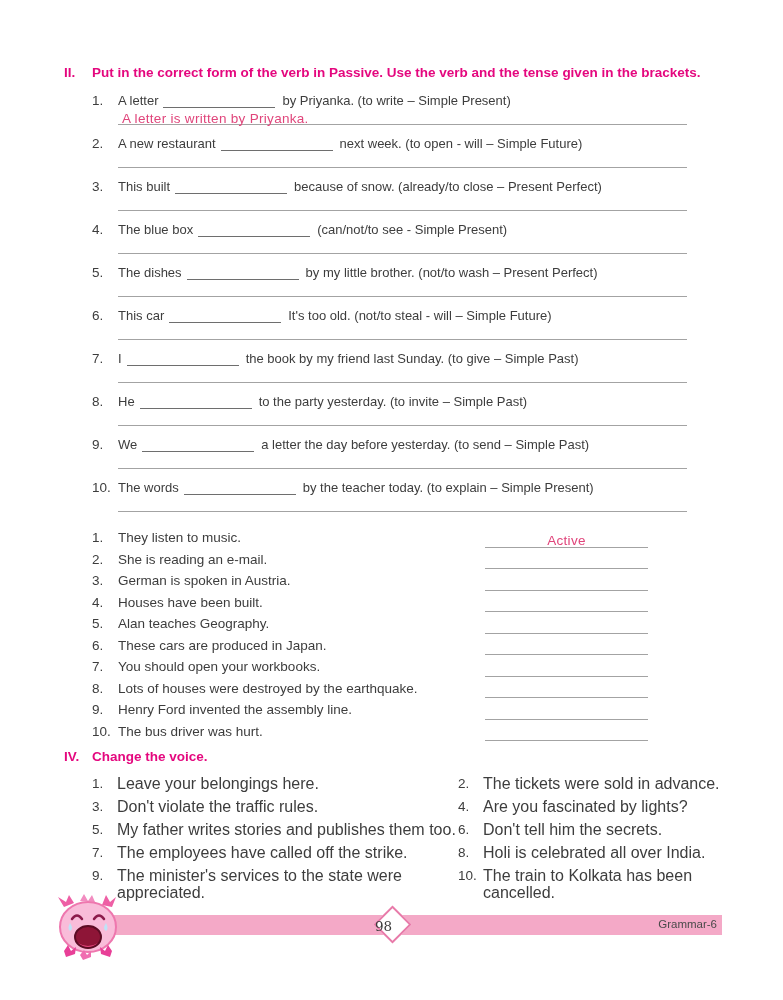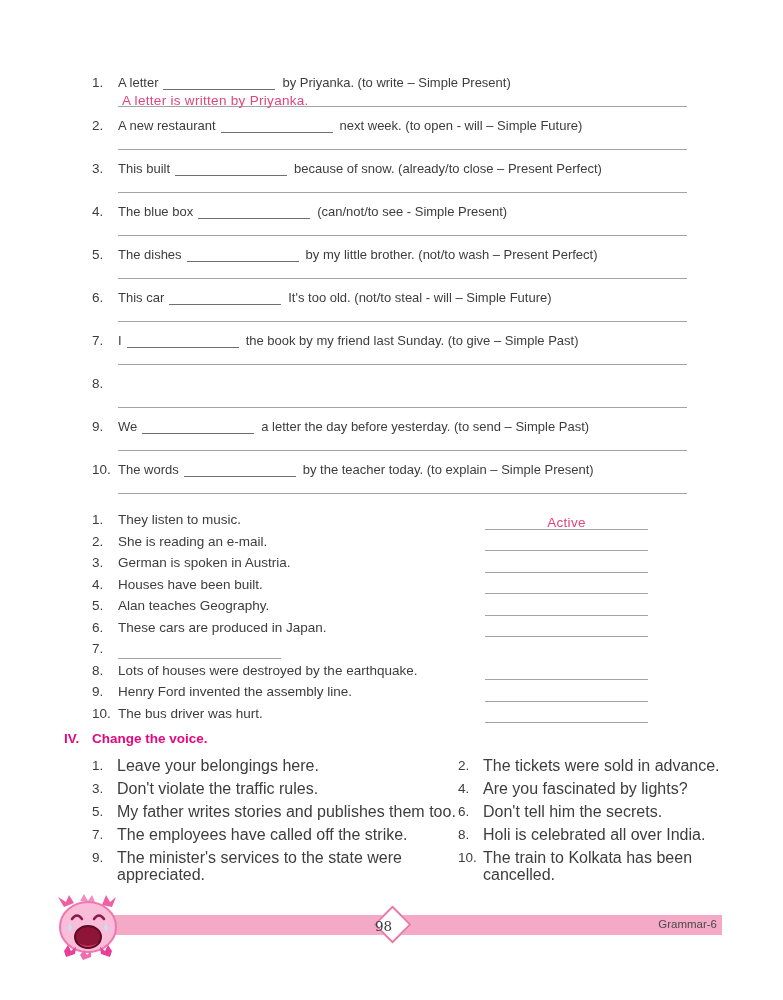--- a/index.html
+++ b/index.html
@@ -58,20 +58,24 @@
     font-size:13.5px; color:#3b3b3b; }
   .series { position:absolute; right:66px; top:918px; font-size:11.5px; color:#4a4a4a; }
   .mascot { position:absolute; left:50px; top:893px; }
 </style>
 </head>
 <body>
 
 <div class="page">
 
   <section>
+    <div class="sec-head">
+      <span class="sec-num">II.</span>
+      <span class="sec-title">Put in the correct form of the verb in Passive. Use the verb and the tense given in the brackets.</span>
+    </div>
     <div>
 
     <div class="q2item">
           <div class="q2row">
             <span class="qnum">1.</span>
             <span class="qtext"><span>A letter</span><span class="blank"></span><span>by Priyanka. (to write – Simple Present)</span></span>
           </div>
           <div class="q2ans"><span class="ansink">A letter is written by Priyanka.</span></div>
         </div>
         <div class="q2item">
@@ -112,20 +116,21 @@
         <div class="q2item">
           <div class="q2row">
             <span class="qnum">7.</span>
             <span class="qtext"><span>I</span><span class="blank"></span><span>the book by my friend last Sunday. (to give – Simple Past)</span></span>
           </div>
           <div class="q2ans"><span class="ansink"></span></div>
         </div>
         <div class="q2item">
           <div class="q2row">
             <span class="qnum">8.</span>
+            <span class="qtext"><span>He</span><span class="blank"></span><span>to the party yesterday. (to invite – Simple Past)</span></span>
           </div>
           <div class="q2ans"><span class="ansink"></span></div>
         </div>
         <div class="q2item">
           <div class="q2row">
             <span class="qnum">9.</span>
             <span class="qtext"><span>We</span><span class="blank"></span><span>a letter the day before yesterday. (to send – Simple Past)</span></span>
           </div>
           <div class="q2ans"><span class="ansink"></span></div>
         </div>
@@ -167,20 +172,21 @@
           <span class="q3text">Alan teaches Geography.</span>
           <span class="q3line"><span class="ansink"></span></span>
         </div>
         <div class="q3row">
           <span class="qnum">6.</span>
           <span class="q3text">These cars are produced in Japan.</span>
           <span class="q3line"><span class="ansink"></span></span>
         </div>
         <div class="q3row">
           <span class="qnum">7.</span>
+          <span class="q3text">You should open your workbooks.</span>
           <span class="q3line"><span class="ansink"></span></span>
         </div>
         <div class="q3row">
           <span class="qnum">8.</span>
           <span class="q3text">Lots of houses were destroyed by the earthquake.</span>
           <span class="q3line"><span class="ansink"></span></span>
         </div>
         <div class="q3row">
           <span class="qnum">9.</span>
           <span class="q3text">Henry Ford invented the assembly line.</span>

